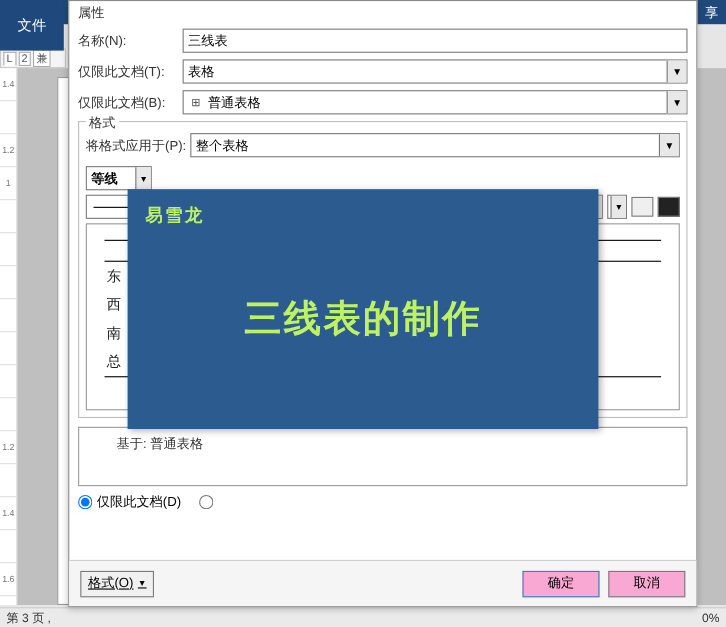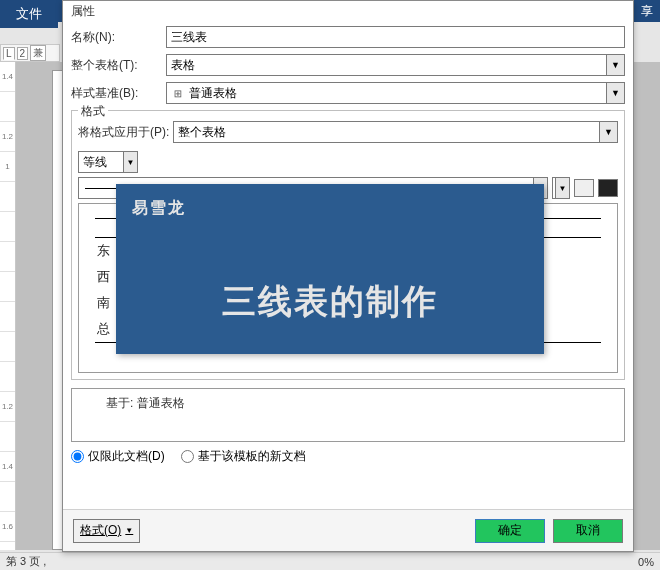--- a/index.html
+++ b/index.html
@@ -1,20 +1,20 @@
 <!DOCTYPE html>
 <html><head>
 <meta charset="utf-8">
 <style>
 * { margin: 0; padding: 0; box-sizing: border-box; font-family: "Microsoft YaHei", "SimSun", sans-serif; }
 body { width: 660px; height: 570px; overflow: hidden; position: relative; background: #e6e6e6; }
 
 
 .topbar { height: 22px; background: #1f497d; position: relative; }
-.file-tab { position: absolute; left: 0; top: 0; width: 58px; height: 28px; background: #1f497d; color: #fff; font-size: 13px; display: flex; align-items: center; justify-content: center; z-index: 2; }
+.file-tab { position: absolute; left: 0; top: 0; width: 58px; height: 46px; background: #1f497d; color: #fff; font-size: 13px; display: flex; align-items: center; justify-content: center; z-index: 2; }
 .share-btn { position: absolute; right: 0; top: 0; width: 26px; height: 22px; color: #fff; font-size: 12px; display: flex; align-items: center; justify-content: center; }
 
 
 .tabstrip { position: absolute; left: 0; top: 44px; height: 18px; width: 60px; background: #f5f5f5; border: 1px solid #c8c8c8; font-size: 10px; color: #555; display: flex; align-items: center; }
 .tabstrip span { border: 1px solid #aaa; padding: 0 2px; margin-left: 2px; background: #fff; }
 .tabstrip .active { background: #fff; border-bottom-color:#fff; }
 
 .vruler { position: absolute; left: 0; top: 62px; width: 16px; bottom: 20px; background: #fff; border-right: 1px solid #c8c8c8; font-size: 8px; color: #777; overflow: hidden; }
 .vruler div { height: 30px; border-bottom: 1px solid #e0e0e0; text-align: center; line-height: 30px; }
 
@@ -33,21 +33,21 @@
   flex: 1; height: 22px; border: 1px solid #7a7a7a; background: #fff; font-size: 12px; padding: 0 4px;
 }
 .combo { position: relative; display: flex; align-items: center; }
 .combo .arrow { position: absolute; right: 0; top: 0; height: 100%; width: 18px; border-left: 1px solid #7a7a7a; background: #e8e8e8; display:flex; align-items:center; justify-content:center; font-size:9px; }
 .combo .icon { width: 14px; display: inline-block; text-align: center; color: #555; margin-right: 4px; font-size: 10px; }
 
 .group { border: 1px solid #bfbfbf; margin: 2px 8px 8px 8px; padding: 8px 6px 6px 6px; position: relative; }
 .group .legend { position: absolute; top: -8px; left: 6px; background: #fff; font-size: 12px; color: #333; padding: 0 3px; }
 
 .toolbar-row { display: flex; align-items: center; gap: 4px; margin: 4px 0; }
-.tool-combo { height: 22px; border: 1px solid #7a7a7a; background: #fff; font-size: 12px; display: flex; align-items: center; padding: 0 16px 0 4px; position: relative; }
+.tool-combo { height: 22px; border: 1px solid #7a7a7a; background: #fff; font-size: 12px; display: flex; align-items: center; padding: 0 16px 0 4px; position: relative; font-weight: bold; }
 .tool-combo .arrow { position: absolute; right: 0; top: 0; height: 100%; width: 14px; border-left: 1px solid #7a7a7a; background: #e8e8e8; display:flex; align-items:center; justify-content:center; font-size:8px; }
 .tool-line { height: 22px; border: 1px solid #7a7a7a; background:#fff; display:flex; align-items:center; padding: 0 16px 0 6px; position:relative; flex:1; }
 .tool-line .bar { flex:1; border-top: 1px solid #000; }
 .tool-line .arrow { position:absolute; right:0; top:0; height:100%; width:14px; border-left:1px solid #7a7a7a; background:#e8e8e8; display:flex; align-items:center; justify-content:center; font-size:8px; }
 .swatch { width: 20px; height: 18px; border: 1px solid #7a7a7a; }
 .swatch.dark { background: #222; }
 .swatch.light { background: #efefef; }
 
 .preview { border: 1px solid #9a9a9a; height: 170px; background: #fff; position: relative; overflow:hidden; }
 .ptable { position: absolute; left: 16px; top: 14px; right: 16px; }
@@ -55,27 +55,27 @@
 .ptable .rowtxt { font-size: 13px; padding: 4px 2px; color: #222; }
 
 .desc { border: 1px solid #9a9a9a; margin: 6px 8px; padding: 6px 10px; font-size: 12px; color: #333; min-height: 54px; }
 .desc .l2 { margin-left: 24px; }
 
 .radios { margin: 6px 8px; font-size: 12px; display: flex; gap: 16px; }
 .radios label { display: flex; align-items: center; gap: 4px; }
 
 .dlg-footer { position: absolute; left: 0; right: 0; bottom: 0; height: 42px; border-top: 1px solid #d0d0d0; display: flex; align-items: center; padding: 0 10px; gap: 8px; background: #f5f5f5; }
 .dlg-footer .spacer { flex: 1; }
-.btn { height: 24px; min-width: 70px; border: 1px solid #7a7a7a; background: #22c55e; font-size: 12px; cursor: pointer; }
+.btn { height: 24px; min-width: 70px; border: 1px solid #7a7a7a; background: #f9a8d4; font-size: 12px; cursor: pointer; }
 .btn.primary { border-color: #3b7dbf; }
 .split-btn { height: 24px; border: 1px solid #7a7a7a; background: #f0f0f0; font-size: 12px; display: flex; align-items: center; padding: 0 6px; position: relative; cursor:pointer;text-decoration:underline; }
 .split-btn .arrow { margin-left: 4px; font-size: 8px; }
 
 
-.overlay { position: absolute; left: 116px; top: 184px; width: 428px; height: 170px; background: #2b5b8f; color: #e5e5e5; z-index: 10; box-shadow: 2px 2px 6px rgba(0,0,0,.3); }
+.overlay { position: absolute; left: 116px; top: 172px; width: 428px; height: 218px; background: #2b5b8f; color: #bef264; z-index: 10; box-shadow: 2px 2px 6px rgba(0,0,0,.3); }
 .overlay .logo { font-size: 16px; font-weight: bold; padding: 14px 0 0 16px; letter-spacing: 2px; }
 .overlay .big { font-size: 34px; font-weight: bold; text-align: center; margin-top: 60px; letter-spacing: 2px; }
 
 
 .status { position: absolute; left: 0; right: 0; bottom: 0; height: 18px; background: #eaeaea; border-top: 1px solid #ccc; font-size: 11px; color: #333; display: flex; align-items: center; padding: 0 6px; }
 .status .right { margin-left: auto; }
 </style>
 </head>
 <body>
 
@@ -116,29 +116,29 @@
 <div class="dialog">
   <div class="dlg-body">
     <div class="section-title">属性</div>
 
     <div class="row">
       <div class="label"><span>名称(N):</span></div>
       <input type="text" value="三线表" style="">
     </div>
 
     <div class="row">
-      <div class="label"><span>整个表格(T):</span></div>
+      <div class="label"><span>仅限此文档(T):</span></div>
       <div class="combo">
         <span>表格</span>
         <span class="arrow">▼</span>
       </div>
     </div>
 
     <div class="row">
-      <div class="label"><span>样式基准(B):</span></div>
+      <div class="label"><span>仅限此文档(B):</span></div>
       <div class="combo">
         <span class="icon">⊞</span>
         <span>普通表格</span>
         <span class="arrow">▼</span>
       </div>
     </div>
 
     <div class="group">
       <div class="legend">格式</div>
 
@@ -187,21 +187,20 @@
       <div class="l2">基于: 普通表格</div>
     </div>
 
     <div class="radios">
       <label>
           <input type="radio" name="scope" checked="" style=""> 
           <span>仅限此文档(D)</span>
         </label>
       <label>
           <input type="radio" name="scope" style=""> 
-          <span>基于该模板的新文档</span>
         </label>
     </div>
   </div>
 
   <div class="dlg-footer">
     <div class="split-btn">
       <span>格式(O)</span>
         <span class="arrow">▼</span>
     </div>
     <div class="spacer"></div>

